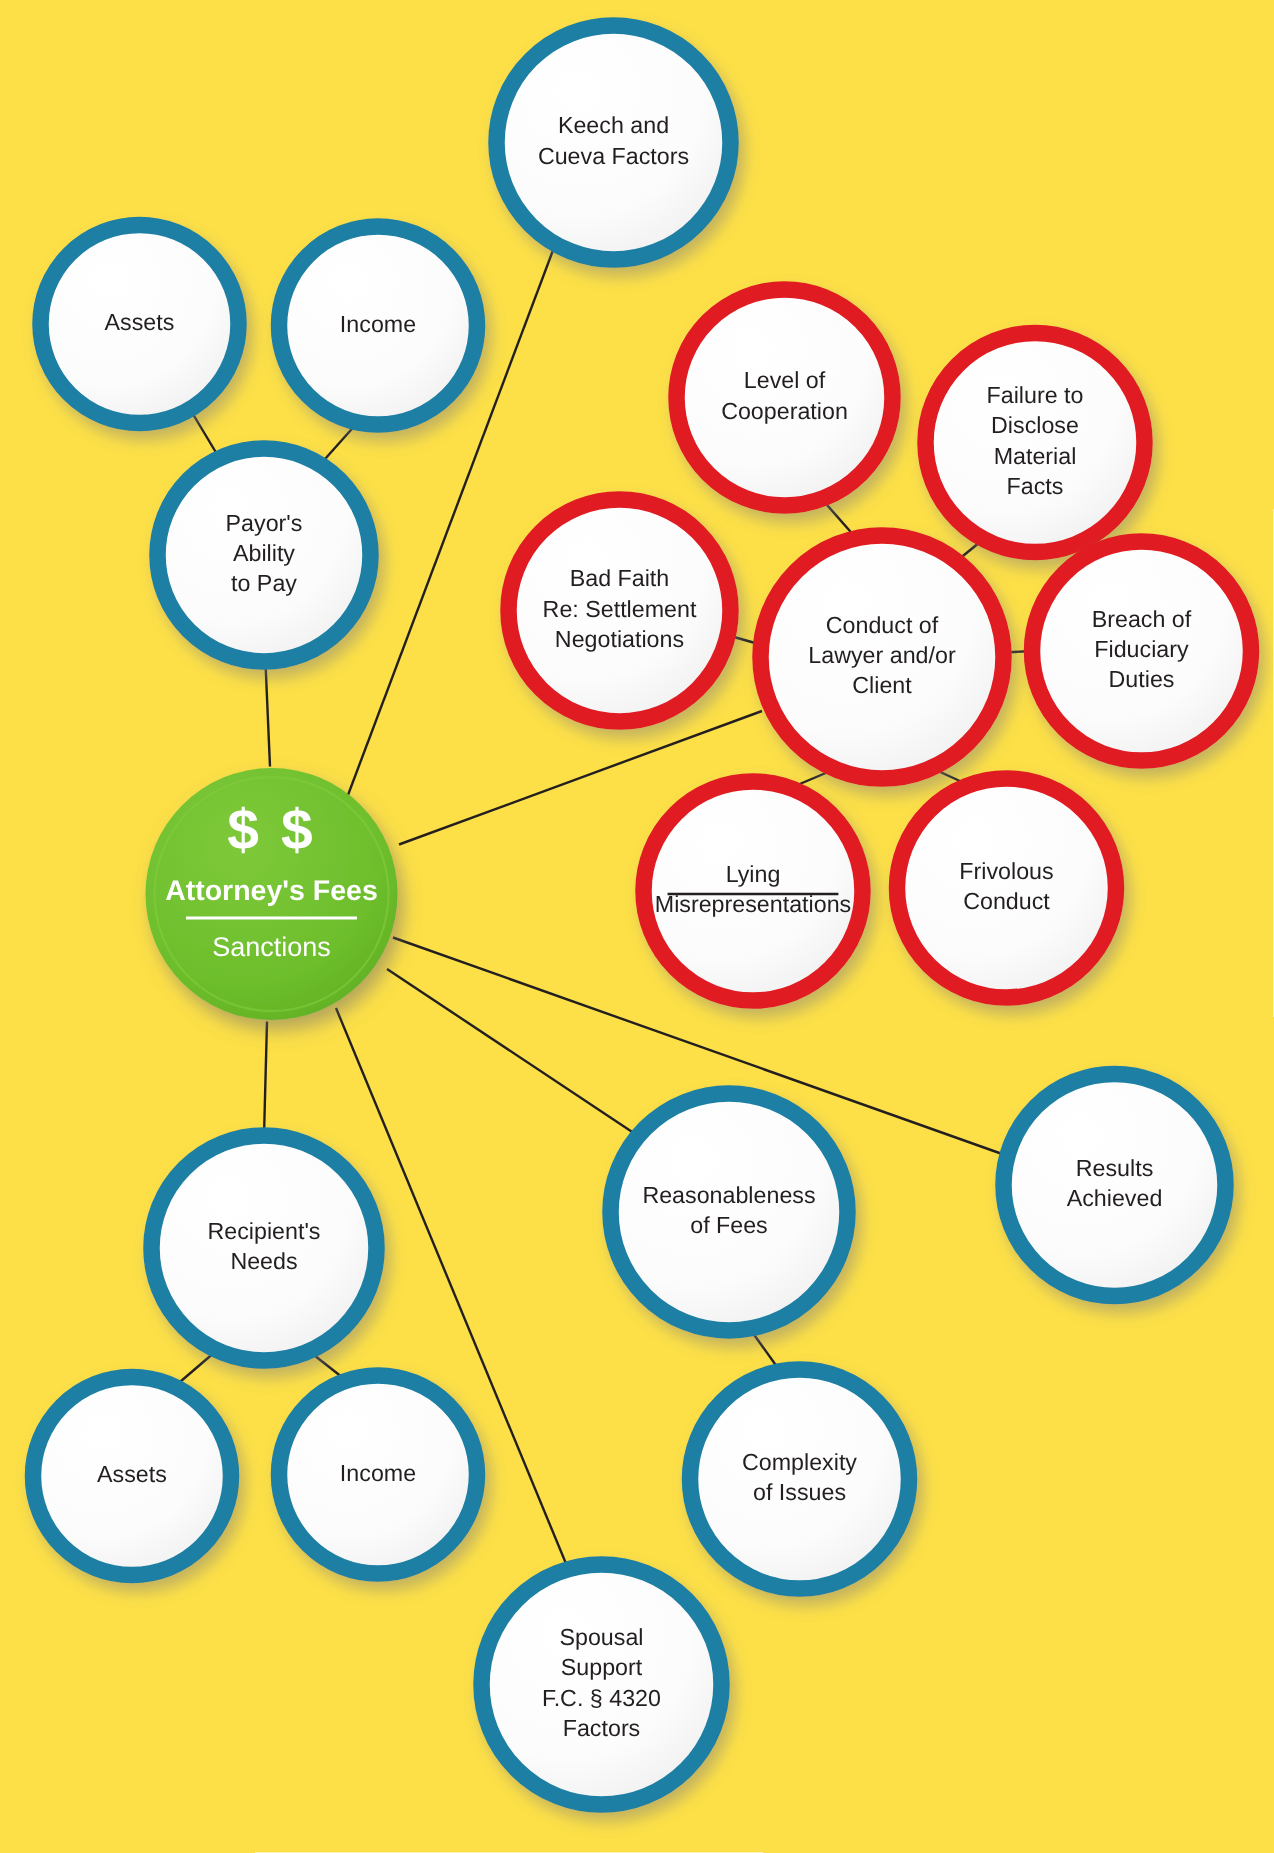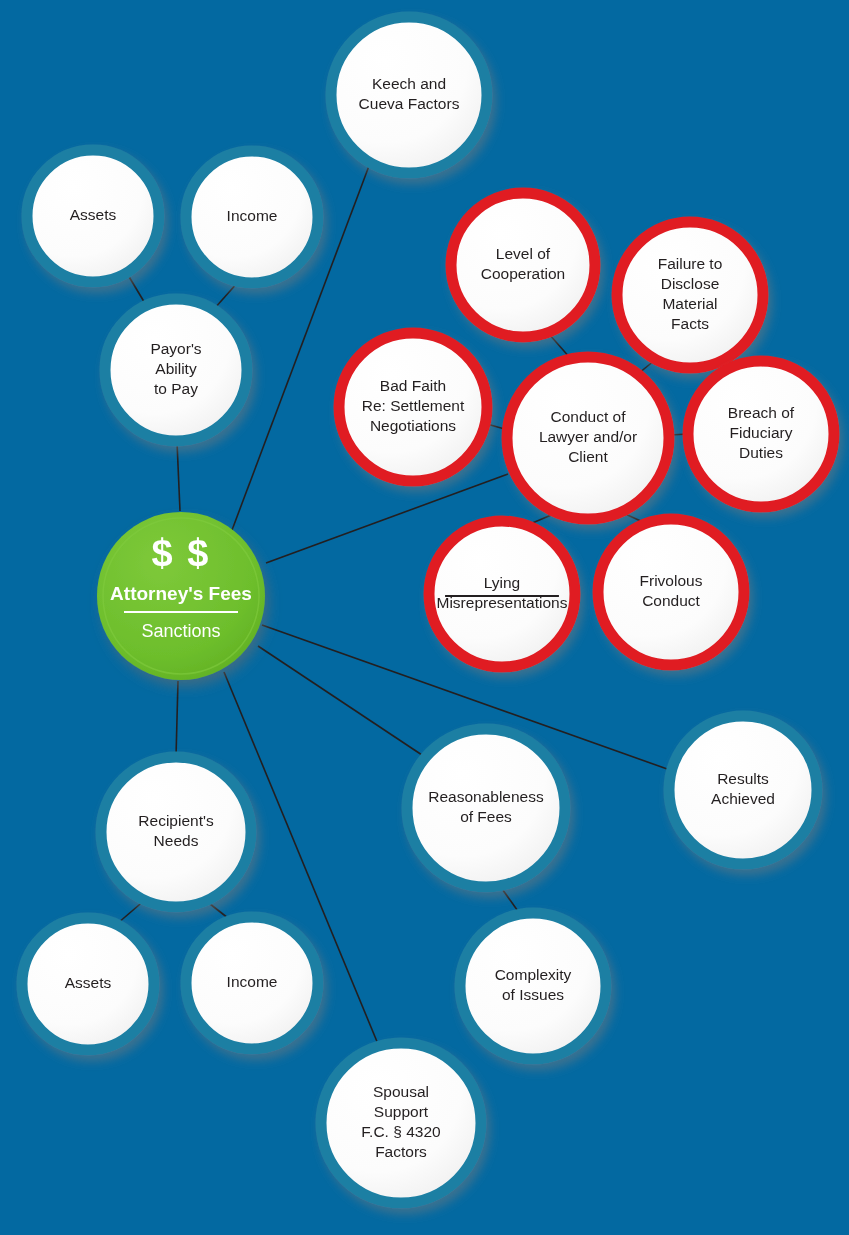--- a/index.html
+++ b/index.html
@@ -11,21 +11,21 @@
   body {
     width: 849px;
     height: 1235px;
     font-family: "Liberation Sans", sans-serif;
     overflow: hidden;
   }
   #map-root {
     position: relative;
     width: 849px;
     height: 1235px;
-    background: #0369a1;
+    background: #fde047;
   }
   svg#mindmap {
     display: block;
     width: 849px;
     height: 1235px;
   }
   .edge-line {
     stroke: #231f20;
     stroke-width: 1.6;
     fill: none;

